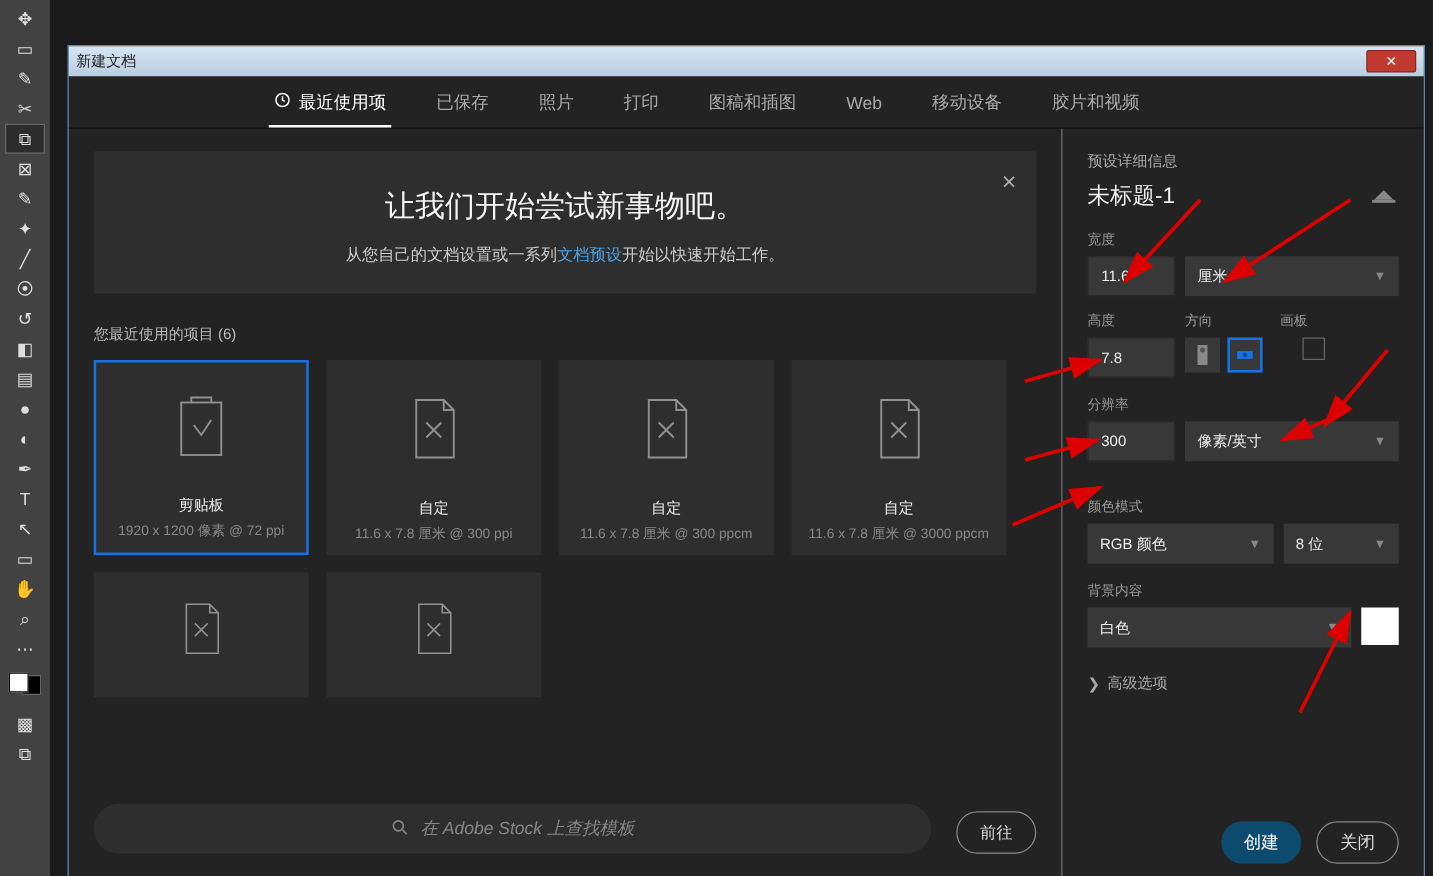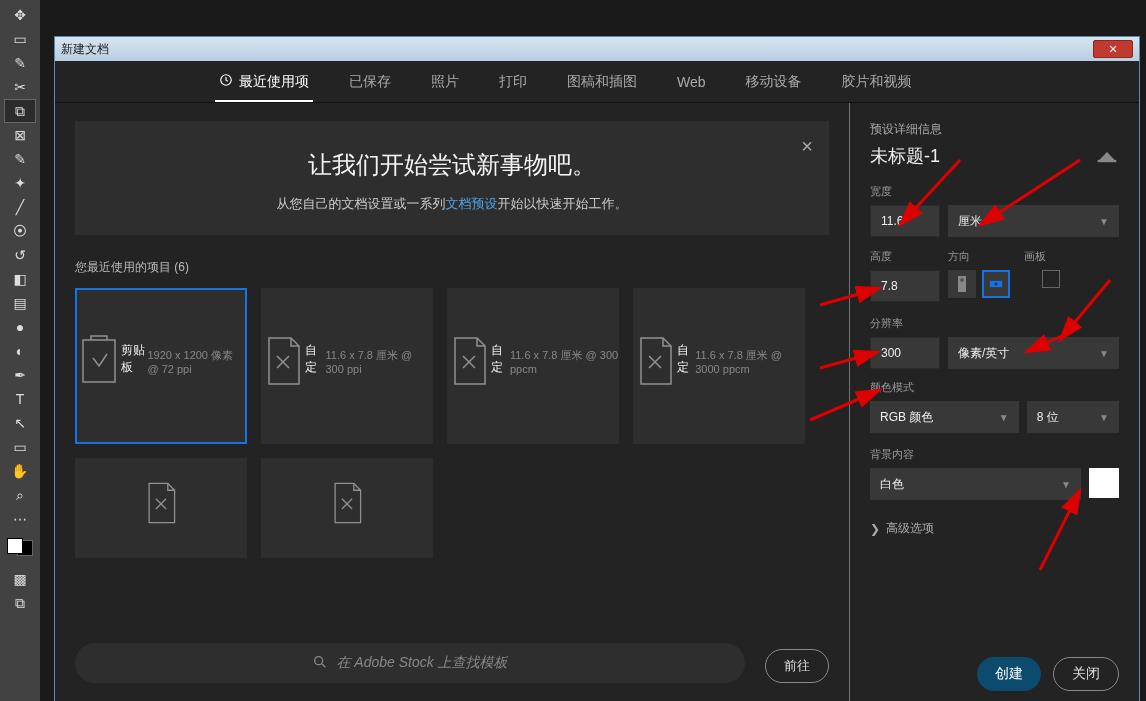--- a/index.html
+++ b/index.html
@@ -68,21 +68,21 @@
 }
 .intro-card .close-x { position:absolute; right:16px; top:14px; color:#aaa; font-size:20px; cursor:pointer;}
 .intro-title { text-align:center; color:#f5f5f5; font-size:24px; font-weight:300; margin-bottom:14px;}
 .intro-sub { text-align:center; color:#ccc; font-size:13px;}
 .intro-sub .link { color:#4fa3e3; }
 
 .recent-label { color:#bbb; font-size:12px; margin-bottom:12px;}
 .grid { display:flex; flex-wrap:wrap; gap:14px; margin-bottom:14px;}
 .card {
   width:172px; height:156px; background:#2e2e2e; cursor:pointer;
-  display:flex; flex-direction:row; align-items:center; justify-content:flex-end; padding-bottom:10px;
+  display:flex; flex-direction:column; align-items:center; justify-content:flex-end; padding-bottom:10px;
 }
 .card.selected { border:2px solid #1473e6;}
 .card .thumb { flex:1; display:flex; align-items:center; justify-content:center;}
 .card .thumb svg { opacity:0.7;}
 .card .name { color:#eee; font-size:12px; margin-bottom:4px;}
 .card .meta { color:#888; font-size:11px;}
 .row2 .card { width:172px; height:100px;}
 .row2 .card .thumb svg { transform:scale(0.85);}
 
 .search-row { display:flex; align-items:flex-end; gap:20px; margin-top:auto; padding:6px 0;}
@@ -348,21 +348,21 @@
 
       <div class="field-label" style="margin-top:8px">分辨率</div>
       <div class="row">
         <div class="input num">300</div>
         <div class="select">
           <span>像素/英寸</span>
           <span class="chev">▼</span>
         </div>
       </div>
 
-      <div class="field-label" style="margin-top:5px">颜色模式</div>
+      <div class="field-label" style="margin-top:23px">颜色模式</div>
       <div class="row">
         <div class="select" style="flex:1.6">
           <span>RGB 颜色</span>
           <span class="chev">▼</span>
         </div>
         <div class="select" style="flex:0.9">
           <span>8 位</span>
           <span class="chev">▼</span>
         </div>
       </div>

